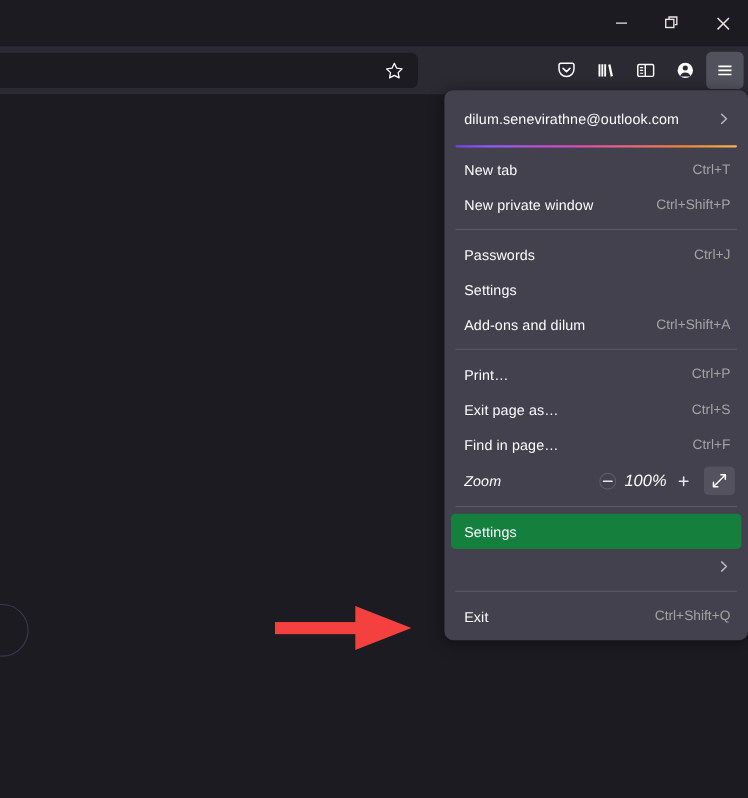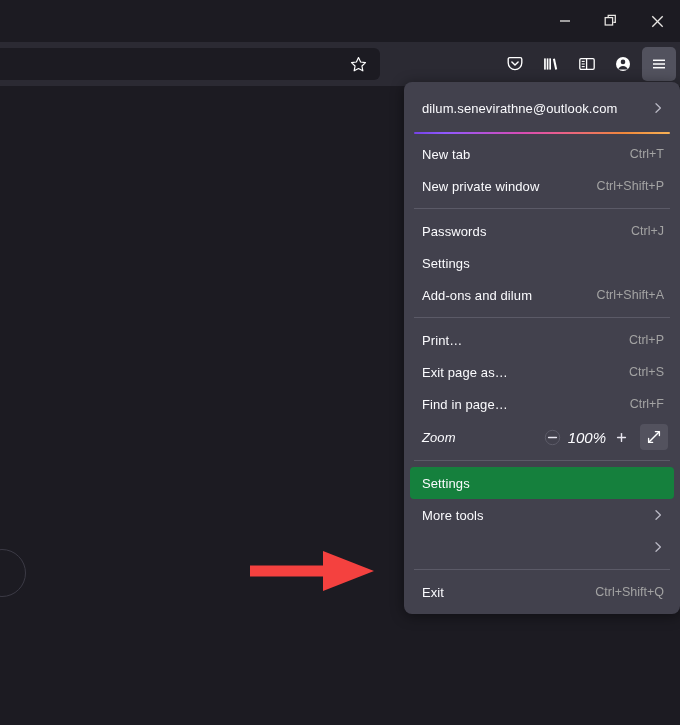--- a/index.html
+++ b/index.html
@@ -375,34 +375,26 @@
     </div>
 
     <div class="divider"></div>
 
     <div class="menu-row highlight">
       <span class="row-label">Settings</span>
     </div>
 
     <div>
       <div class="menu-row">
-        <span class="row-label">More tools</span>
         <span class="chev">
           <svg width="14" height="14" viewBox="0 0 14 14">
               <path d="M5 2.8 L9.4 7 L5 11.2" fill="none" stroke="#b9b8c4" stroke-width="1.3" stroke-linecap="round" stroke-linejoin="round"></path>
             </svg>
         </span>
       </div>
-      <div class="menu-row">
-        <span class="chev">
-          <svg width="14" height="14" viewBox="0 0 14 14">
-              <path d="M5 2.8 L9.4 7 L5 11.2" fill="none" stroke="#b9b8c4" stroke-width="1.3" stroke-linecap="round" stroke-linejoin="round"></path>
-            </svg>
-        </span>
-      </div>
     </div>
 
     <div class="divider"></div>
 
     <div class="menu-row">
       <span class="row-label">Exit</span>
       <span class="row-shortcut">Ctrl+Shift+Q</span>
     </div>
 
   </div>

